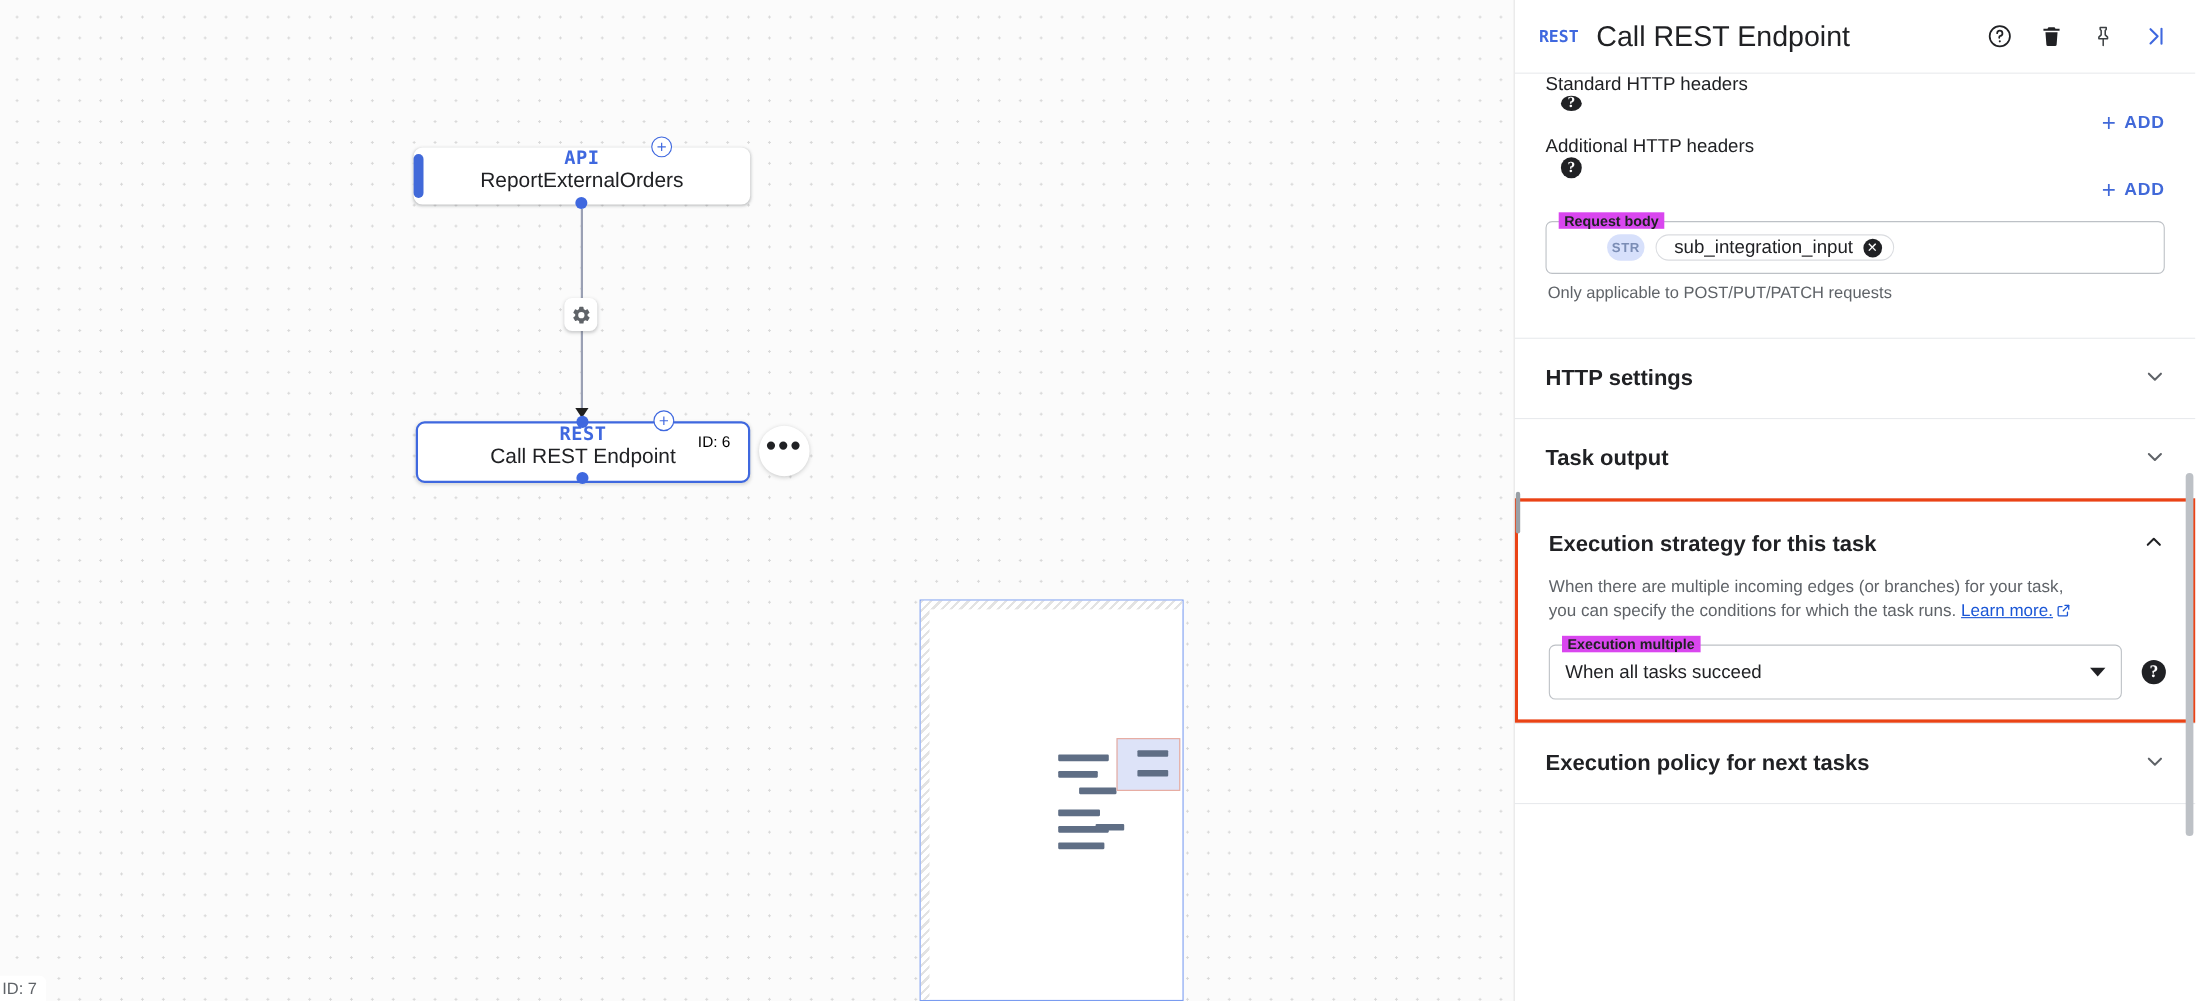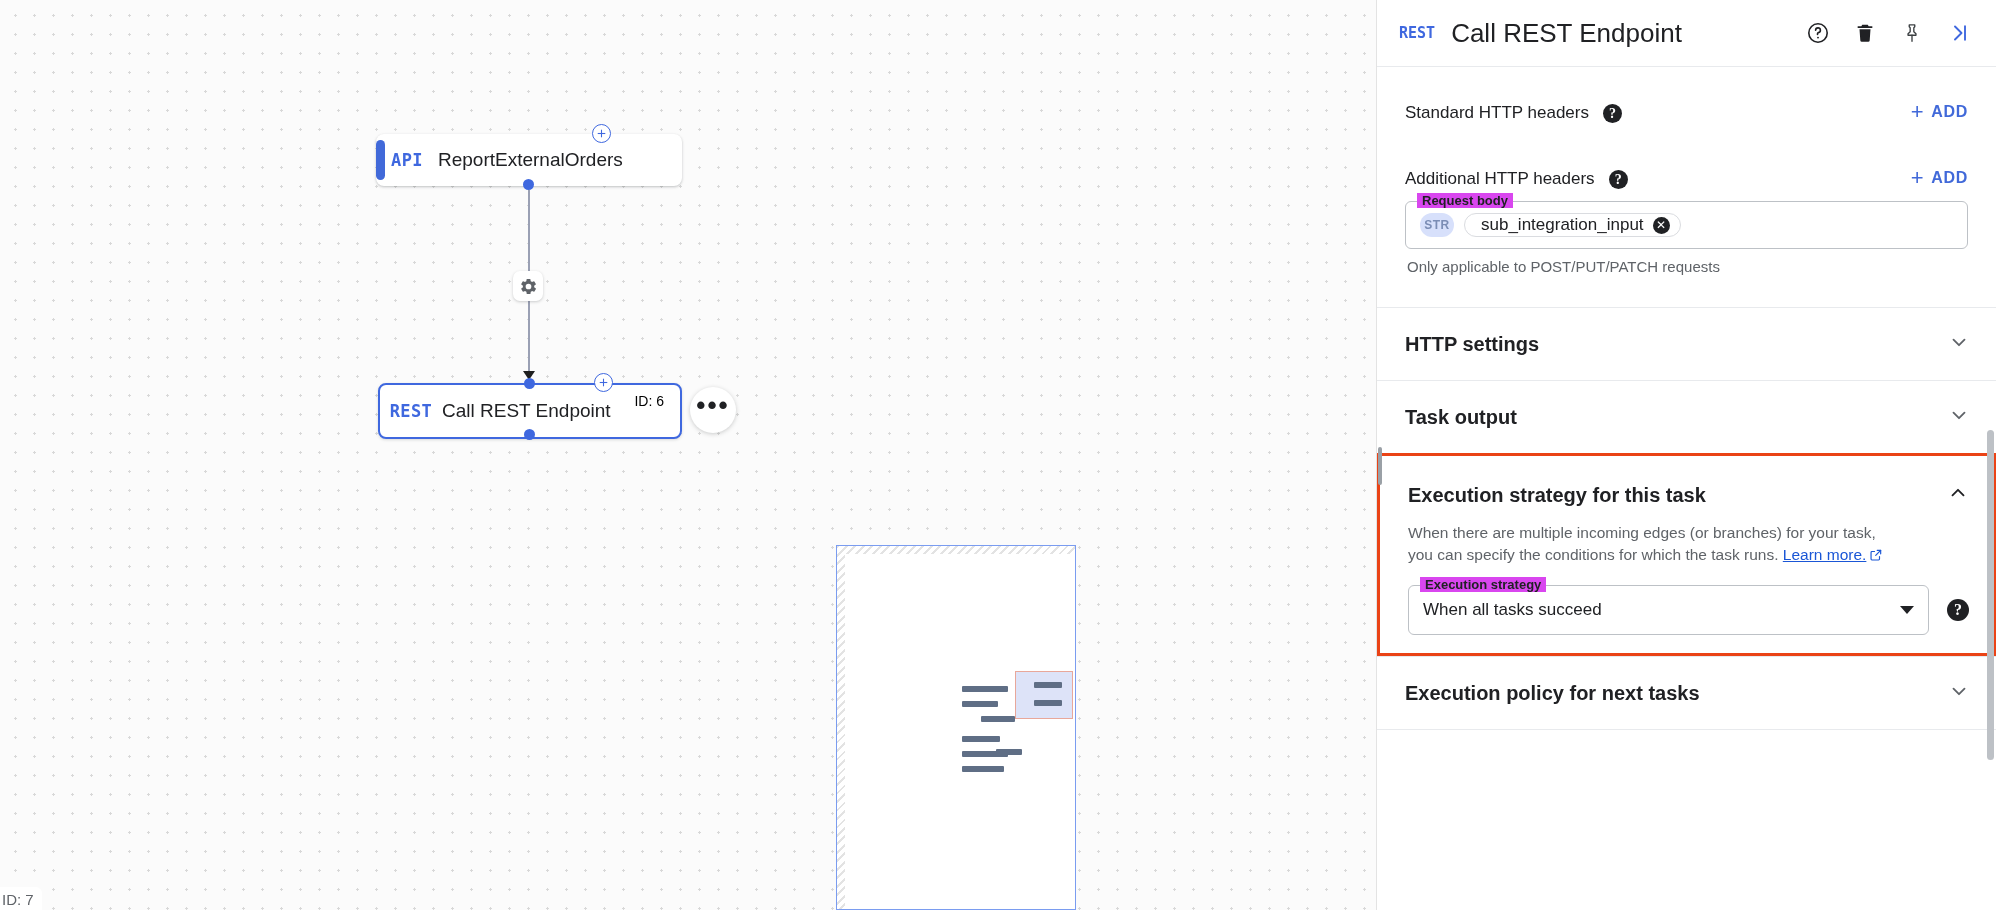--- a/index.html
+++ b/index.html
@@ -24,20 +24,21 @@
     overflow: hidden;
   }
 
   .node {
     position: absolute;
     background: #ffffff;
     border-radius: 8px;
     display: flex;
     align-items: center;
     box-shadow: 0 1px 3px rgba(60,64,67,.22), 0 1px 2px rgba(60,64,67,.10);
+    flex-direction: column;
   }
   .node .badge {
     font-family: "DejaVu Sans Mono", monospace;
     font-weight: 700;
     font-size: 17px;
     color: #3f68df;
     letter-spacing: 0.4px;
     width: 62px;
     text-align: center;
     flex: none;
@@ -194,22 +195,23 @@
     width: 34px; height: 34px;
     display: flex; align-items: center; justify-content: center;
     margin-left: 13px;
     cursor: pointer;
     flex: none;
   }
 
   .panel-body { position: relative; height: 843px; }
 
   .row {
-    display: flex; align-items: flex-end;
+    display: flex; align-items: flex-start;
     padding: 0 28px 0 28px;
+    flex-direction: column;
   }
   .row .rowlabel {
     font-size: 17px;
     color: #202124;
   }
   .q-mark {
     display: inline-flex; align-items: center; justify-content: center;
     width: 19px; height: 19px; border-radius: 50%;
     background: #202124; color: #ffffff;
     font-size: 14px; font-weight: 700;
@@ -249,20 +251,21 @@
   }
   .str-chip {
     width: 34px; height: 24px;
     border-radius: 12px;
     background: #d7e0fb;
     color: #7b8db5;
     font-size: 12px; font-weight: 700;
     display: flex; align-items: center; justify-content: center;
     letter-spacing: .5px;
     flex: none;
+    margin-left: 41px;
   }
   .token {
     margin-left: 10px;
     height: 24px;
     border: 1px solid #dadce0;
     border-radius: 15px;
     display: flex; align-items: center;
     gap: 9px;
     padding: 0 10px 0 16px;
     background: #ffffff;
@@ -533,21 +536,21 @@
           <span>you can specify the conditions for which the task runs.</span>
           <a href="#">Learn more.</a><span class="ext-link"><svg width="14" height="14" viewBox="0 0 24 24" fill="none" stroke="#1a56d6" stroke-width="2" stroke-linecap="round" stroke-linejoin="round">
                 <path d="M14 4h6v6"></path>
                 <path d="M20 4l-8.5 8.5"></path>
                 <path d="M18 14.5V19a1.5 1.5 0 0 1-1.5 1.5H5A1.5 1.5 0 0 1 3.5 19V7.5A1.5 1.5 0 0 1 5 6h4.5"></path>
               </svg></span>
         </div>
 
         <div class="select-row">
           <div class="select-field">
-            <span class="field-legend">Execution strategy</span>
+            <span class="field-legend">Execution multiple</span>
             <span class="val">When all tasks succeed</span>
             <span class="caret"></span>
           </div>
           <span class="q-mark" style="margin-left:18px; width:22px; height:22px; font-size:16px;">?</span>
         </div>
       </div>
 
       <div class="divider"></div>
 
       <div class="section">

